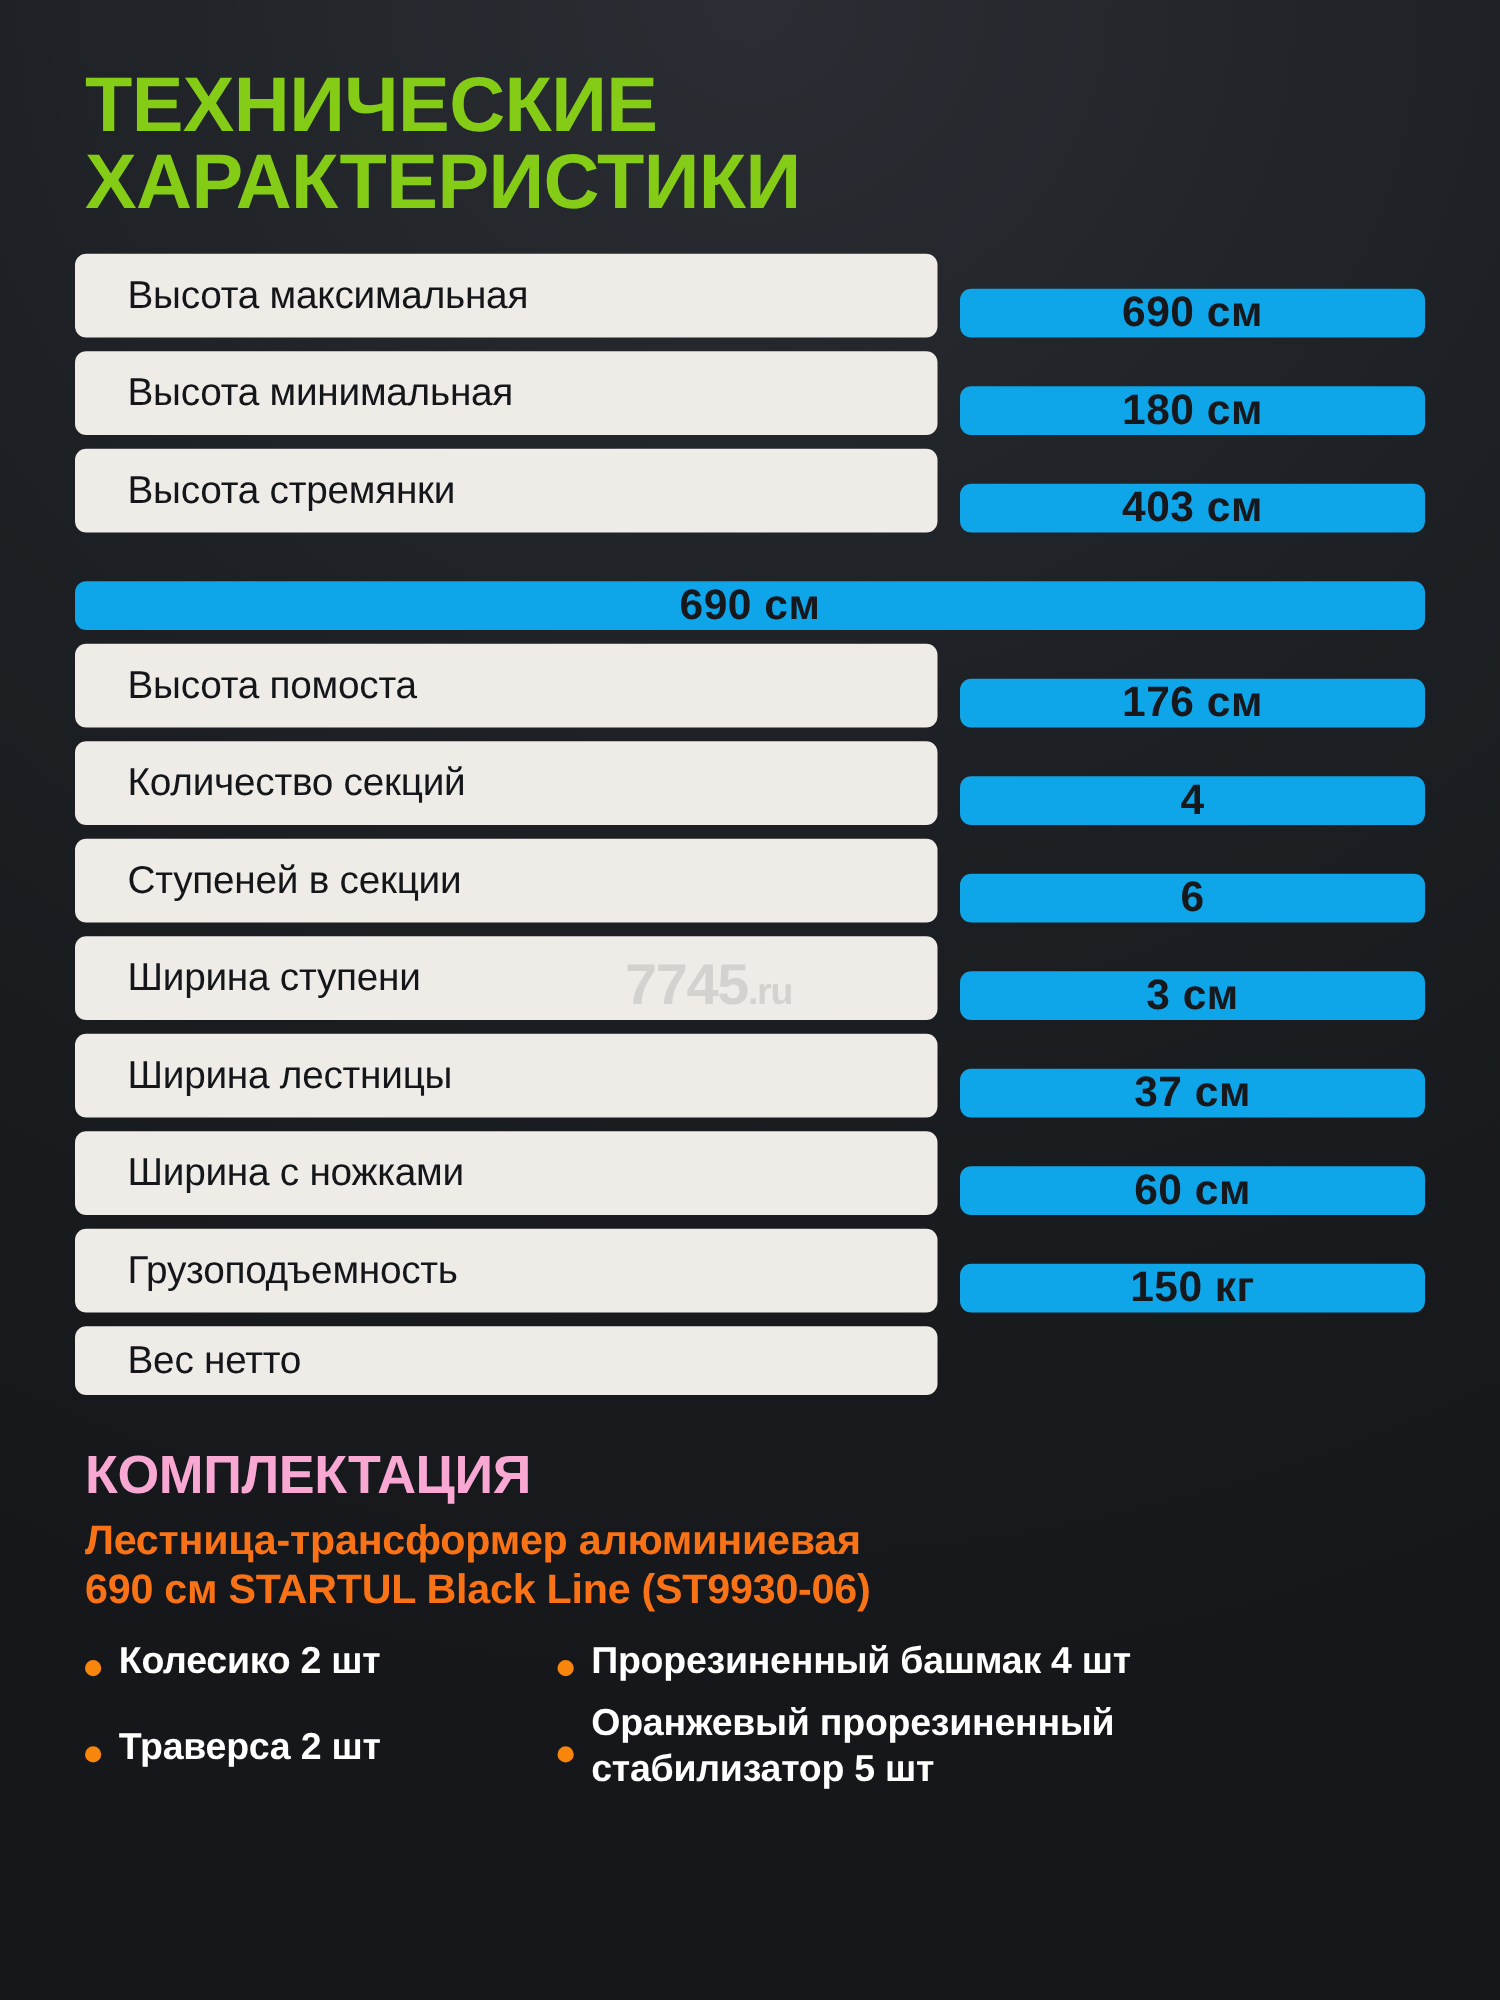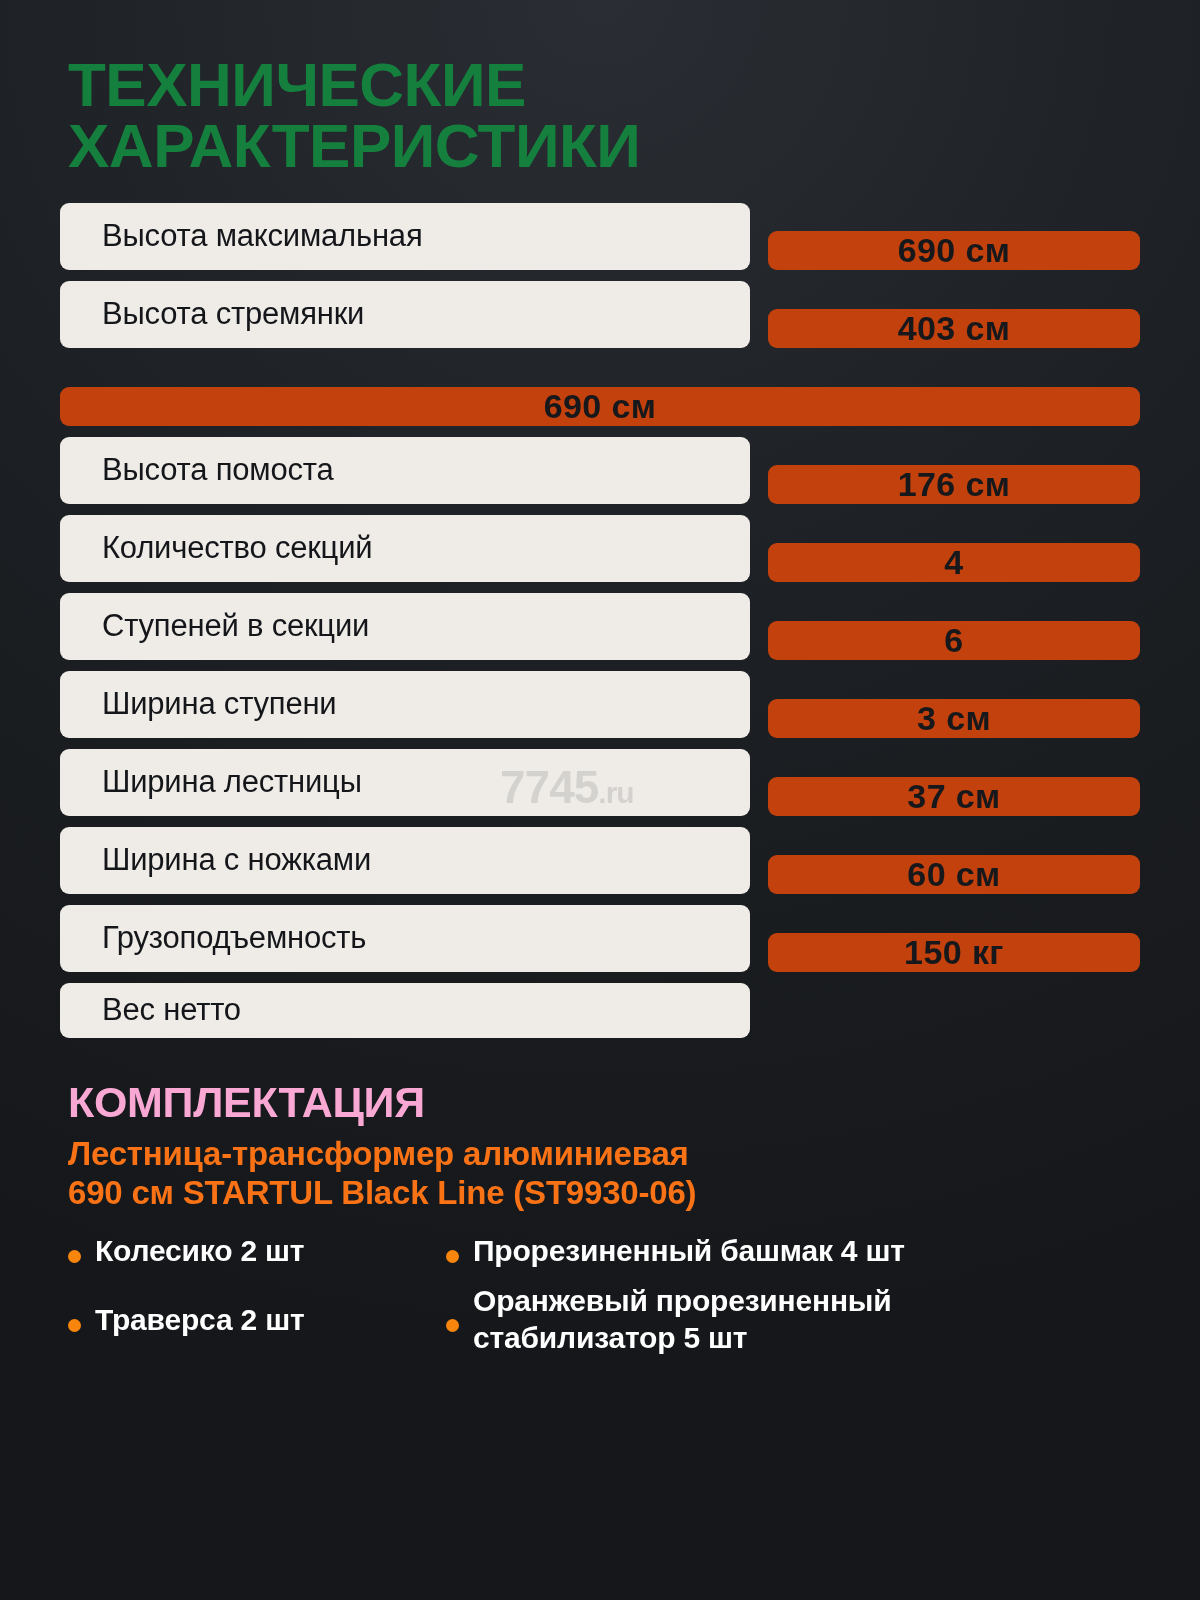--- a/index.html
+++ b/index.html
@@ -33,21 +33,21 @@
     height: 100%;
   }
 
   
   .title {
     font-weight: bold;
     font-size: 62px;
     line-height: 0.99;
     letter-spacing: -0.5px;
     text-transform: uppercase;
-    color: #15803d;
+    color: #84cc16;
     margin-left: 8px;
   }
   .title .l2 { display: block; }
 
   
   .specs {
     margin-top: 26px;
     display: flex;
     flex-direction: column;
     gap: 11px;
@@ -63,21 +63,21 @@
     color: #14161a;
     border-radius: 9px;
     font-size: 31px;
     display: flex;
     align-items: center;
     padding: 9px 0 10px 42px;
     letter-spacing: -0.2px;
   }
   .spec-val {
     flex: 1 1 auto;
-    background: #c2410c;
+    background: #0ea5e9;
     color: #16181c;
     border-radius: 9px;
     font-size: 34px;
     font-weight: bold;
     letter-spacing: 0.4px;
     display: flex;
     align-items: center;
     justify-content: center;
     margin-top: 28px;
   }
@@ -157,20 +157,24 @@
     <span class="l2">ХАРАКТЕРИСТИКИ</span>
   </h1>
 
   <div class="specs">
 
     <div class="spec-row">
       <div class="spec-name">Высота максимальная</div>
       <div class="spec-val">690 см</div>
     </div>
 
+    <div class="spec-row">
+      <div class="spec-name">Высота минимальная</div>
+      <div class="spec-val">180 см</div>
+    </div>
 
     <div class="spec-row">
       <div class="spec-name">Высота стремянки</div>
       <div class="spec-val">403 см</div>
     </div>
 
     <div class="spec-row">
       <div class="spec-val">690 см</div>
     </div>
 

